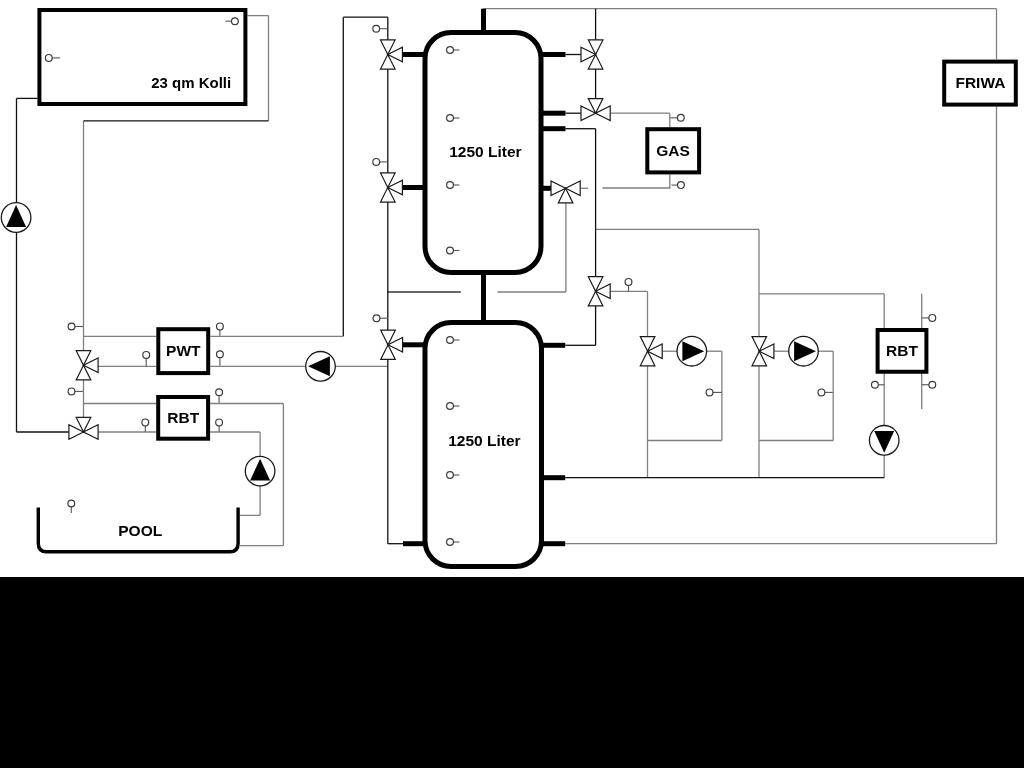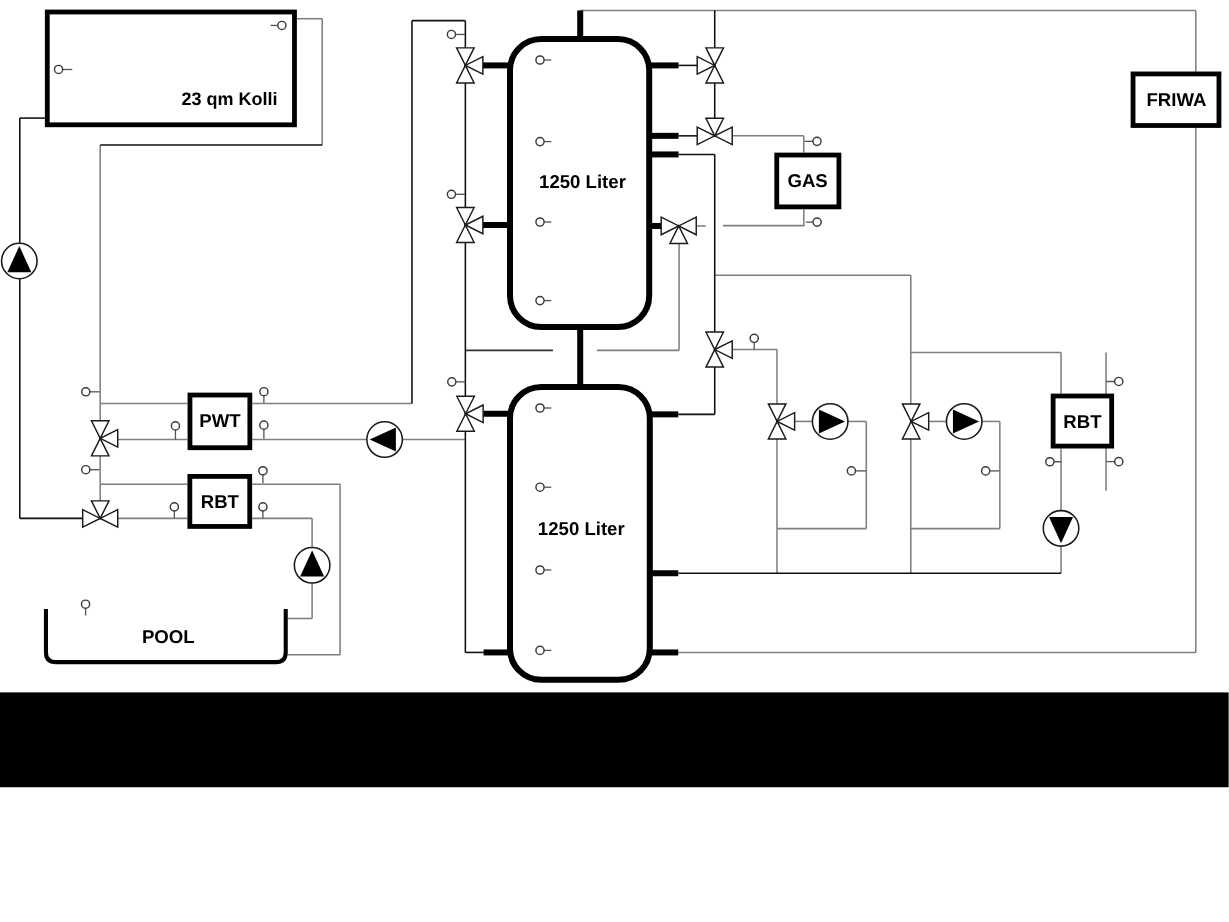--- a/index.html
+++ b/index.html
@@ -1,16 +1,16 @@
 <!DOCTYPE html>
 <html><head>
 <meta charset="utf-8">
 <style>
 html,body{margin:0;padding:0;background:#fff;}
-#stage{position:relative;width:1024px;height:656px;overflow:hidden;}
+#stage{position:relative;width:1024px;height:768px;overflow:hidden;}
 </style>
 </head>
 <body>
 <div id="stage">
 <svg width="1024" height="768" viewBox="0 0 1024 768">
       <line x1="483.5" y1="8.7" x2="996.5" y2="8.7" stroke="#7f7f7f" stroke-width="1.3"></line>
 <line x1="247.4" y1="15.6" x2="268.5" y2="15.6" stroke="#7f7f7f" stroke-width="1.3"></line>
 <line x1="268.5" y1="15.6" x2="268.5" y2="120.9" stroke="#7f7f7f" stroke-width="1.3"></line>
 <line x1="83.5" y1="120.9" x2="83.5" y2="350.7" stroke="#7f7f7f" stroke-width="1.3"></line>
 <line x1="83.5" y1="379.9" x2="83.5" y2="417.4" stroke="#7f7f7f" stroke-width="1.3"></line>

